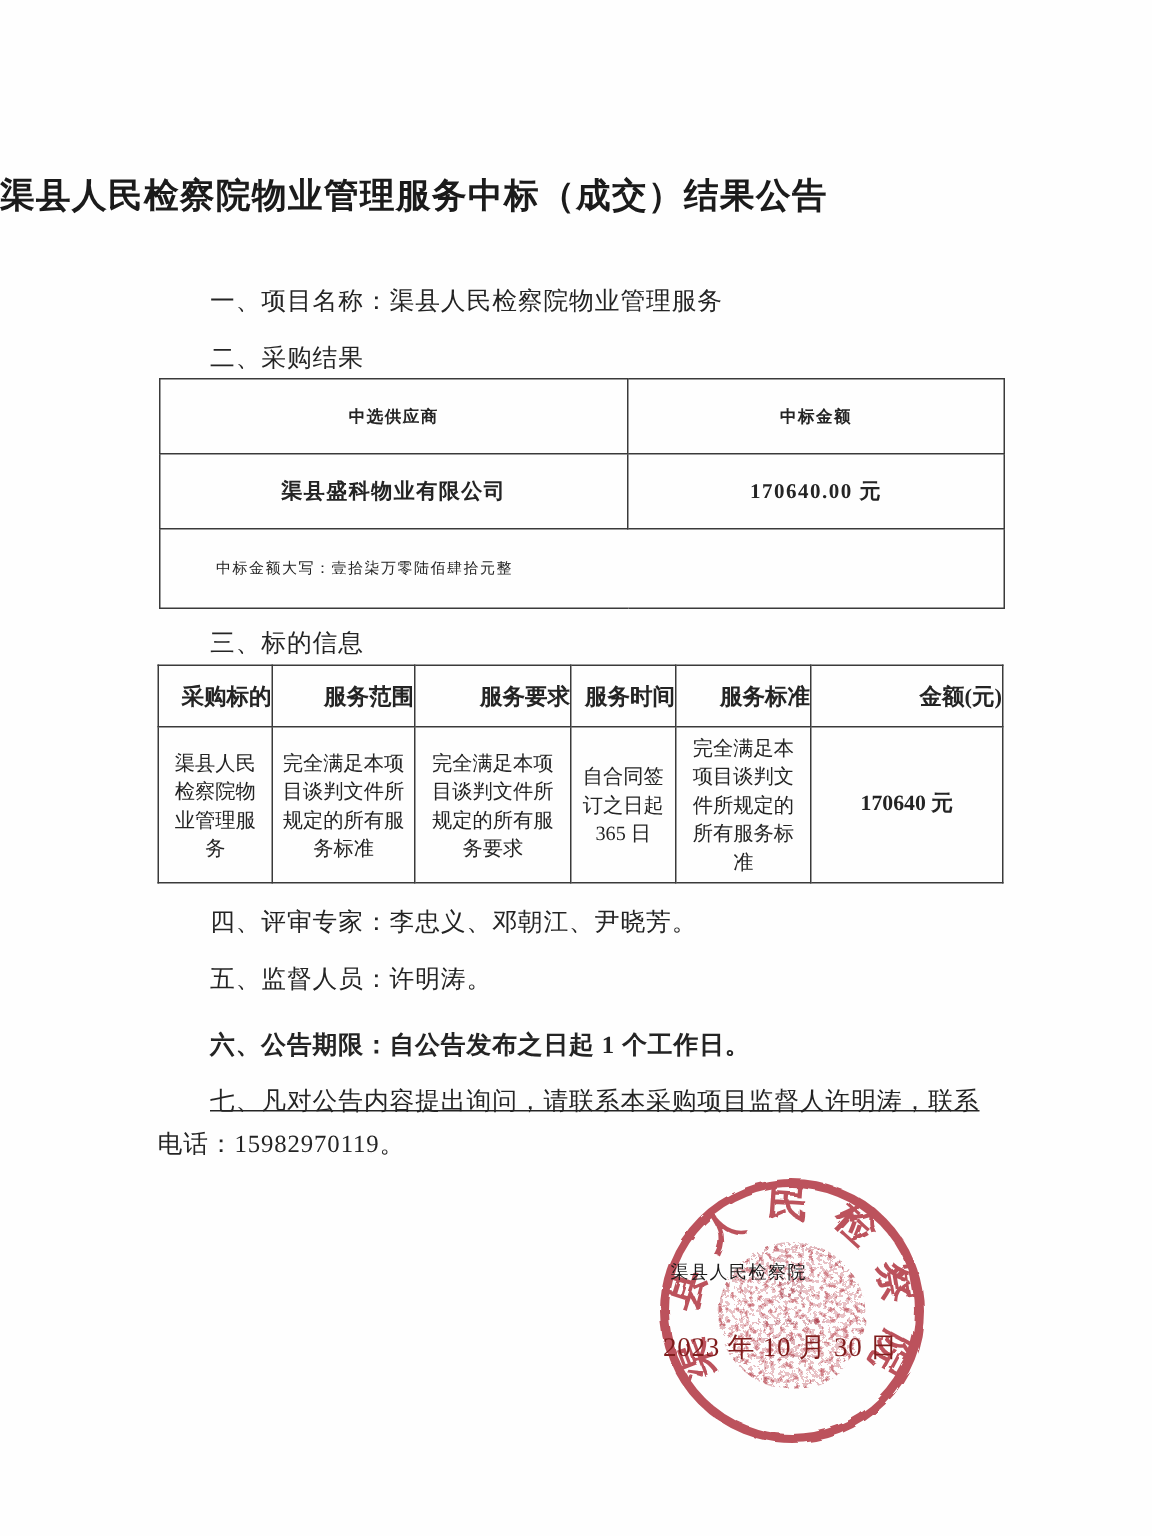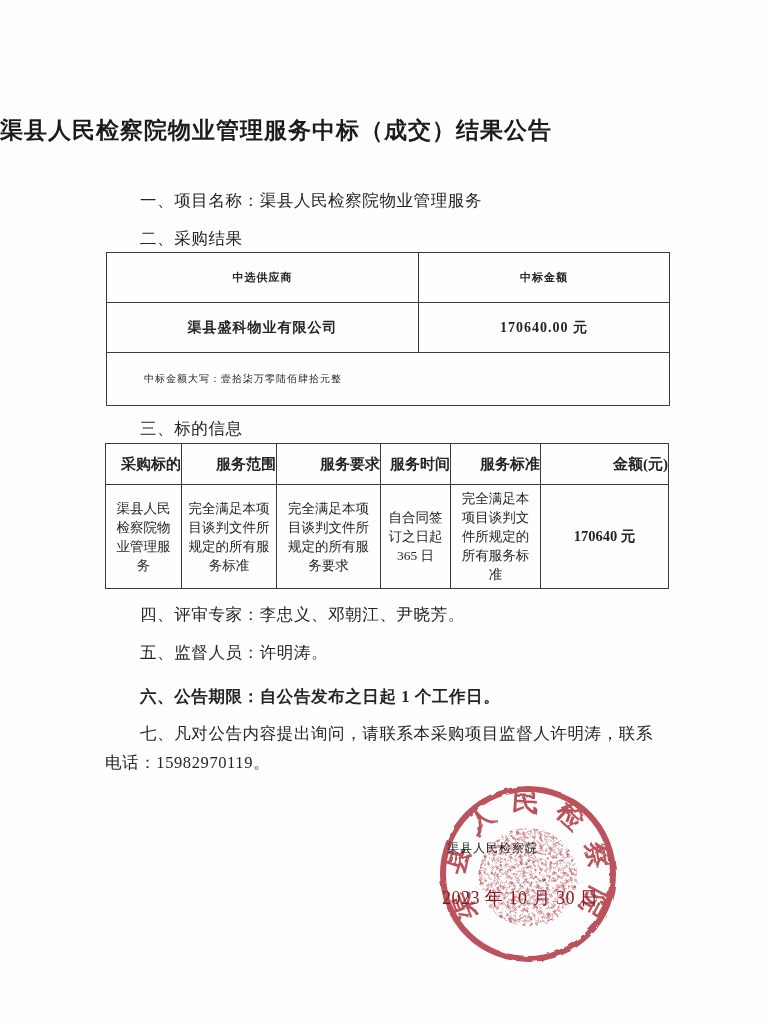--- a/index.html
+++ b/index.html
@@ -27,21 +27,21 @@
     text-indent:35px;
     white-space:nowrap;
   }
   #p1 { top:190px; }
   #p2 { top:228px; }
   #p3 { top:418px; }
   #p4 { top:604px; }
   #p5 { top:643px;font-family:Liberation Mono, monospace; }
   #p6 { top:686px;font-weight:bold; }
   #p7 { top:719px; line-height:29px; white-space:normal; text-indent:0; }
-  #p7 .l1 { display:block; text-indent:35px; }
+  #p7 .l1 { display:block; text-indent:35px;text-decoration:underline; }
   #p7 .l2 { display:block; text-indent:0; }
 
   table { border-collapse:collapse; table-layout:fixed; position:absolute; background:#fefefe; }
   td,th { border:1.6px solid #3a3a3a; vertical-align:middle; color:#242424; }
 
   
   #award-table { top:252px; left:106px; width:563px; }
   #award-table th {
     height:50px; text-align:center; font-size:11px; font-weight:bold; letter-spacing:1px;
   }

